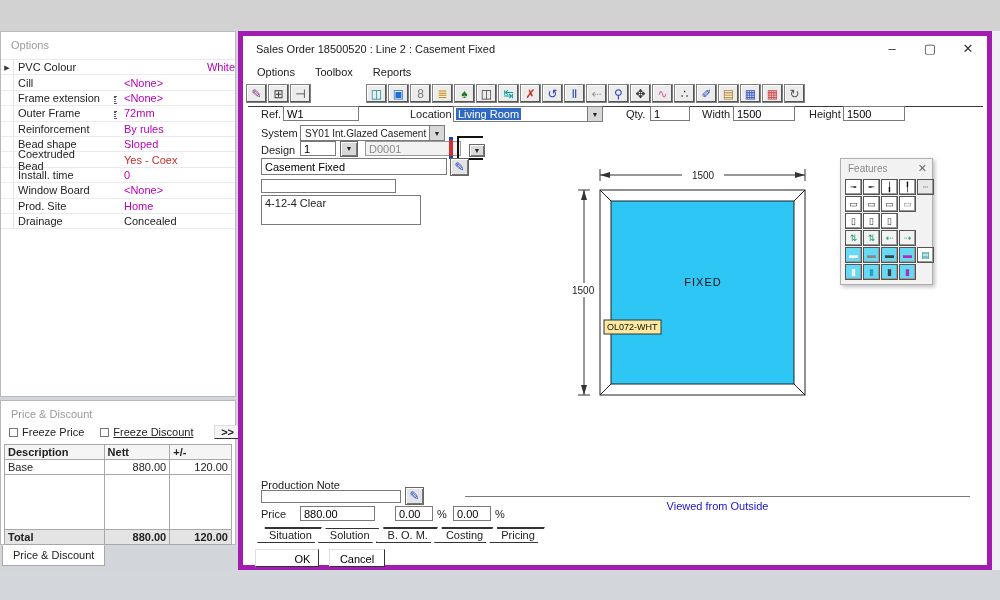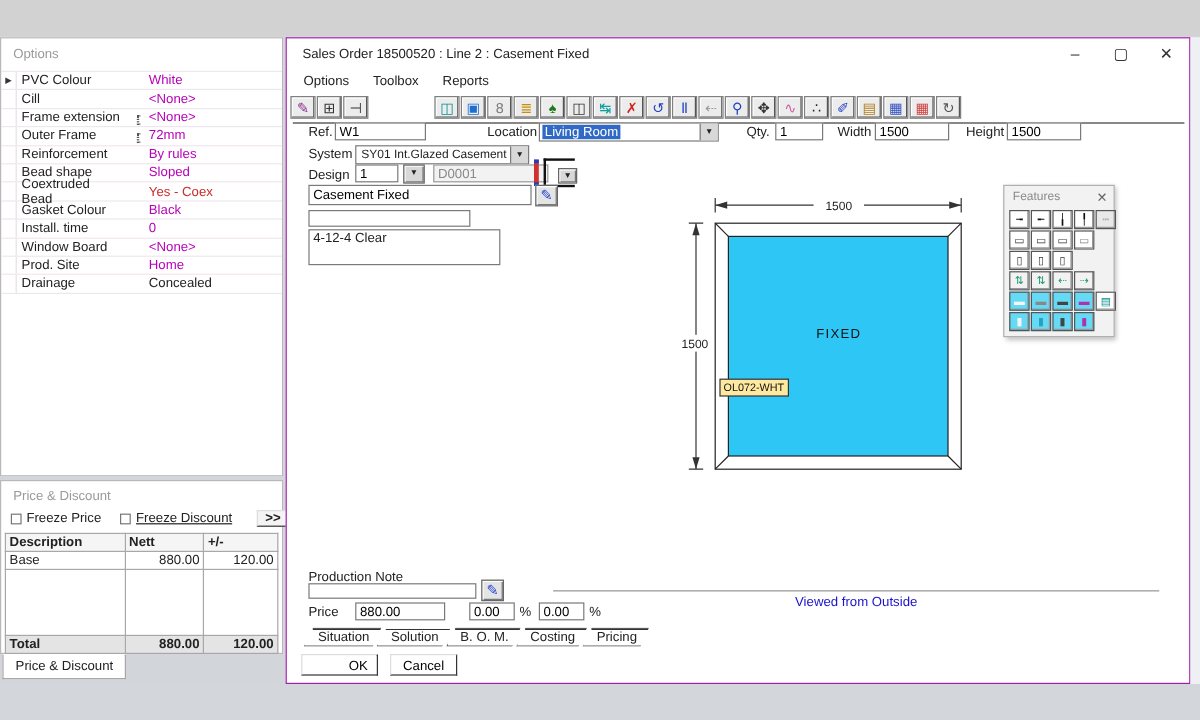--- a/index.html
+++ b/index.html
@@ -20,21 +20,21 @@
   .cbox { width:9px; height:9px; border:1px solid #777; background:#fff; display:inline-block; }
   .pd-btn { border-bottom:1px solid #333; border-right:1px solid #333; border-top:1px solid #ddd; border-left:1px solid #ddd; padding:0 6px; background:#f4f4f4; cursor:pointer; font-weight:bold; }
   table.pdt { border-collapse:collapse; width:228px; }
   table.pdt td { border:1px solid #a8a8a8; padding:1px 3px; height:14px; }
   table.pdt .h { font-weight:bold; background:#f5f5f5; }
   table.pdt .num { text-align:right; }
   table.pdt .tot { font-weight:bold; background:#e4e4e4; }
   .bottom-tab { background:#fff; border:1px solid #a8a8a8; border-top:1px solid #fff; padding:3px 10px 4px; display:inline-block; }
 
   
-  .mainwin { background:#fff; border:1px solid #a21caf; }
+  .mainwin { background:#fff; border:5px solid #a21caf; }
   .titlebar { height:26px; display:flex; align-items:center; padding-left:13px; }
   .title-ctrls { margin-left:auto; display:flex; }
   .tbtn { width:38px; height:24px; text-align:center; line-height:24px; font-size:13px; color:#333; cursor:pointer; }
   .menubar { display:flex; gap:4px; padding:2px 4px 3px 6px; }
   .menu-item { padding:2px 8px; cursor:pointer; }
   .toolbar { display:flex; align-items:center; padding:1px 2px 3px 3px; }
   .tb-btn { width:21px; height:19px; border:1px solid #808080; box-shadow:inset -1px -1px 0 #555, inset 1px 1px 0 #fff; background:#ececec; margin-right:1px; display:flex; align-items:center; justify-content:center; font-size:12px; cursor:pointer; overflow:hidden; }
   .tb-gap { width:54px; }
   .tb-rule { border-top:1px solid #3a3a3a; margin:0 4px 0 5px; }
 
@@ -74,21 +74,21 @@
 <div class="abs panel" style="left:0;top:31px;width:236px;height:366px;">
   <div class="panel-title">Options</div>
   <div style="margin-top:8px;border-top:1px solid #efe7ef;">
 
       <div class="optrow">
         <span class="marker">▶</span>
         <span class="olabel">PVC Colour</span>
         <span class="obtn-slot" style="width:16px;display:flex;justify-content:flex-end;">
           <span class="obtn-holder"></span>
         </span>
-        <span class="ovalue" style="color: rgb(184, 0, 184);">White</span>
+        <span class="ovalue" style="color: rgb(184, 0, 184); text-align: right;">White</span>
       </div>
 
       <div class="optrow">
         <span class="marker"></span>
         <span class="olabel">Cill</span>
         <span class="obtn-slot" style="width:16px;display:flex;justify-content:flex-end;">
           <span class="obtn-holder"></span>
         </span>
         <span class="ovalue" style="color: rgb(184, 0, 184);">&lt;None&gt;</span>
       </div>
@@ -131,28 +131,20 @@
 
       <div class="optrow">
         <span class="marker"></span>
         <span class="olabel">Coextruded Bead</span>
         <span class="obtn-slot" style="width:16px;display:flex;justify-content:flex-end;">
           <span class="obtn-holder"></span>
         </span>
         <span class="ovalue" style="color: rgb(204, 42, 42);">Yes - Coex</span>
       </div>
 
-      <div class="optrow">
-        <span class="marker"></span>
-        <span class="olabel">Gasket Colour</span>
-        <span class="obtn-slot" style="width:16px;display:flex;justify-content:flex-end;">
-          <span class="obtn-holder"></span>
-        </span>
-        <span class="ovalue" style="color: rgb(184, 0, 184);">Black</span>
-      </div>
 
       <div class="optrow">
         <span class="marker"></span>
         <span class="olabel">Install. time</span>
         <span class="obtn-slot" style="width:16px;display:flex;justify-content:flex-end;">
           <span class="obtn-holder"></span>
         </span>
         <span class="ovalue" style="color: rgb(184, 0, 184);">0</span>
       </div>
 

